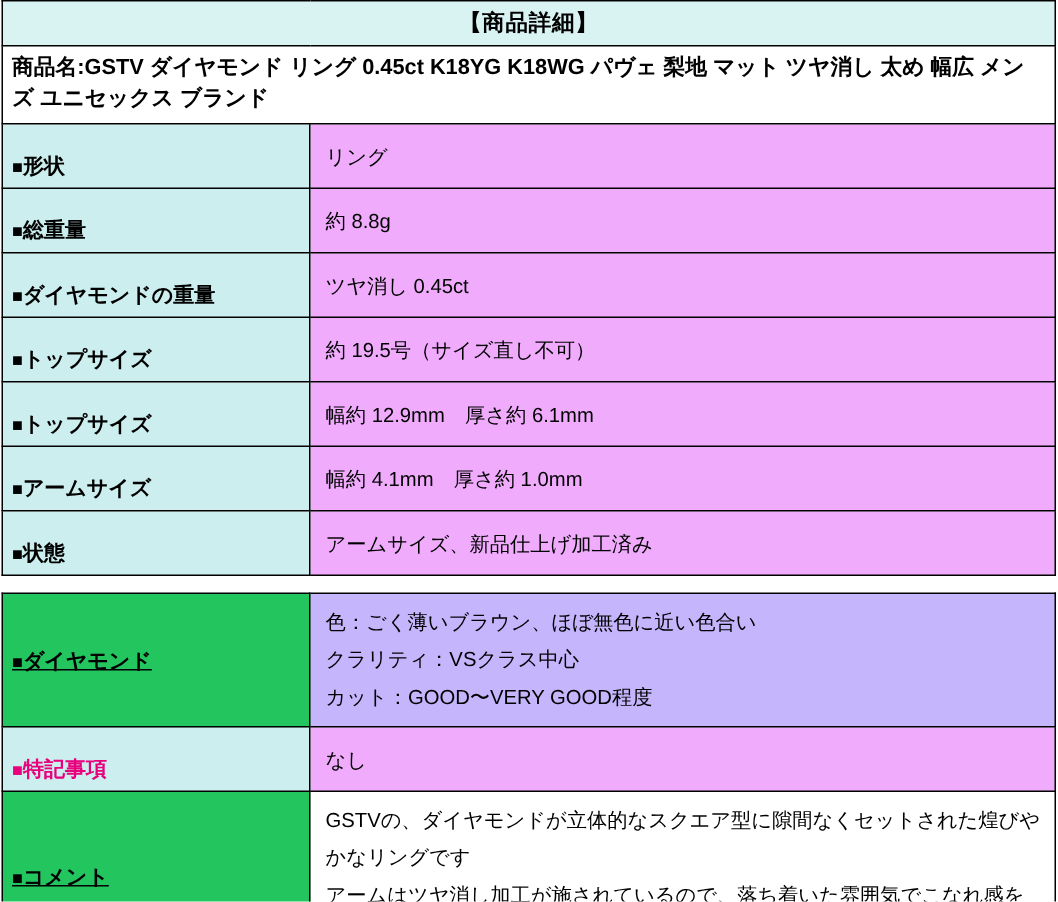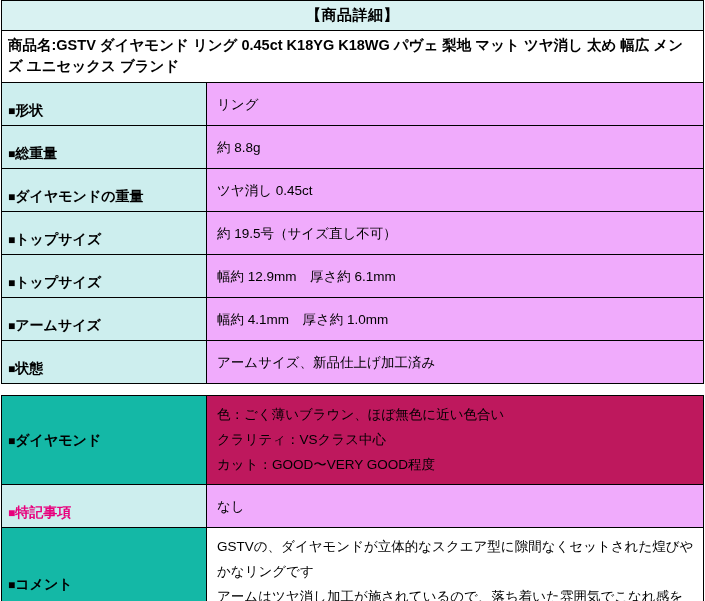--- a/index.html
+++ b/index.html
@@ -71,33 +71,34 @@
 
   .sq { font-size: 12px; }
 
   .gap {
     height: 11px;
     background: #ffffff;
   }
 
   
   .value-multi {
-    background: #be185d;
+    background: #c4b5fd;
     font-size: 13.5px;
     padding: 6px 4px 7px 10px;
     line-height: 25px;
   }
   .value-multi div { white-space: pre-wrap; }
 
   .label-tall {
-    background: #14b8a6;
+    background: #22c55e;
     font-weight: bold;
     font-size: 14px;
     padding: 4px 4px 4px 6px;
     line-height: 18px;
+    text-decoration: underline;
   }
 
   .label-accent {
     color: #e8007d;
   }
   .label-accent .sq { color: #e8007d; }
 
   .comment-cell {
     background: #ffffff;
     font-size: 13.5px;

